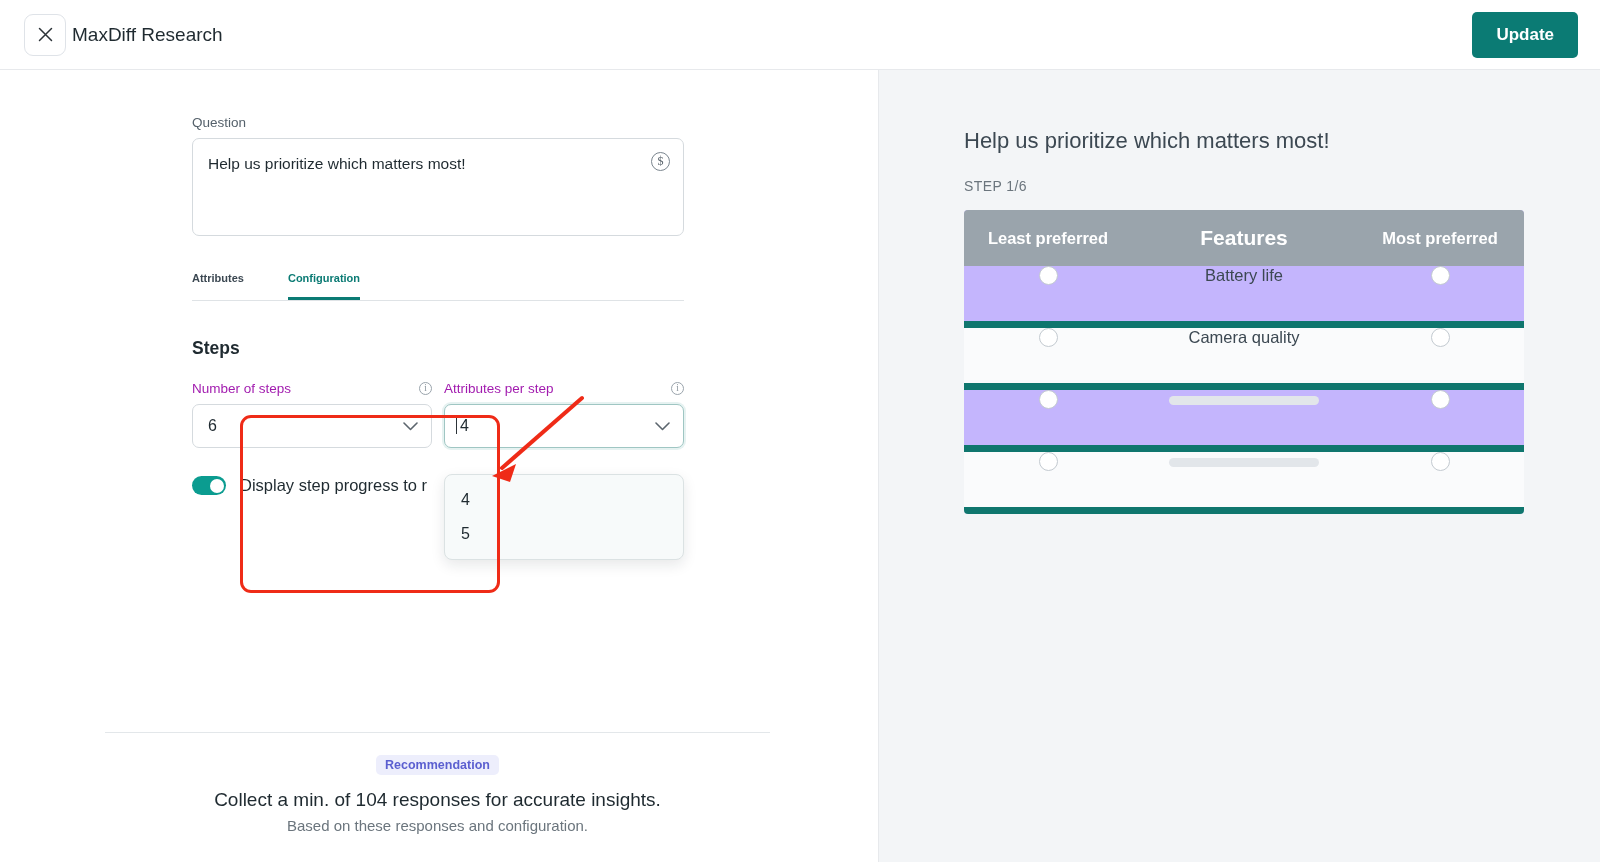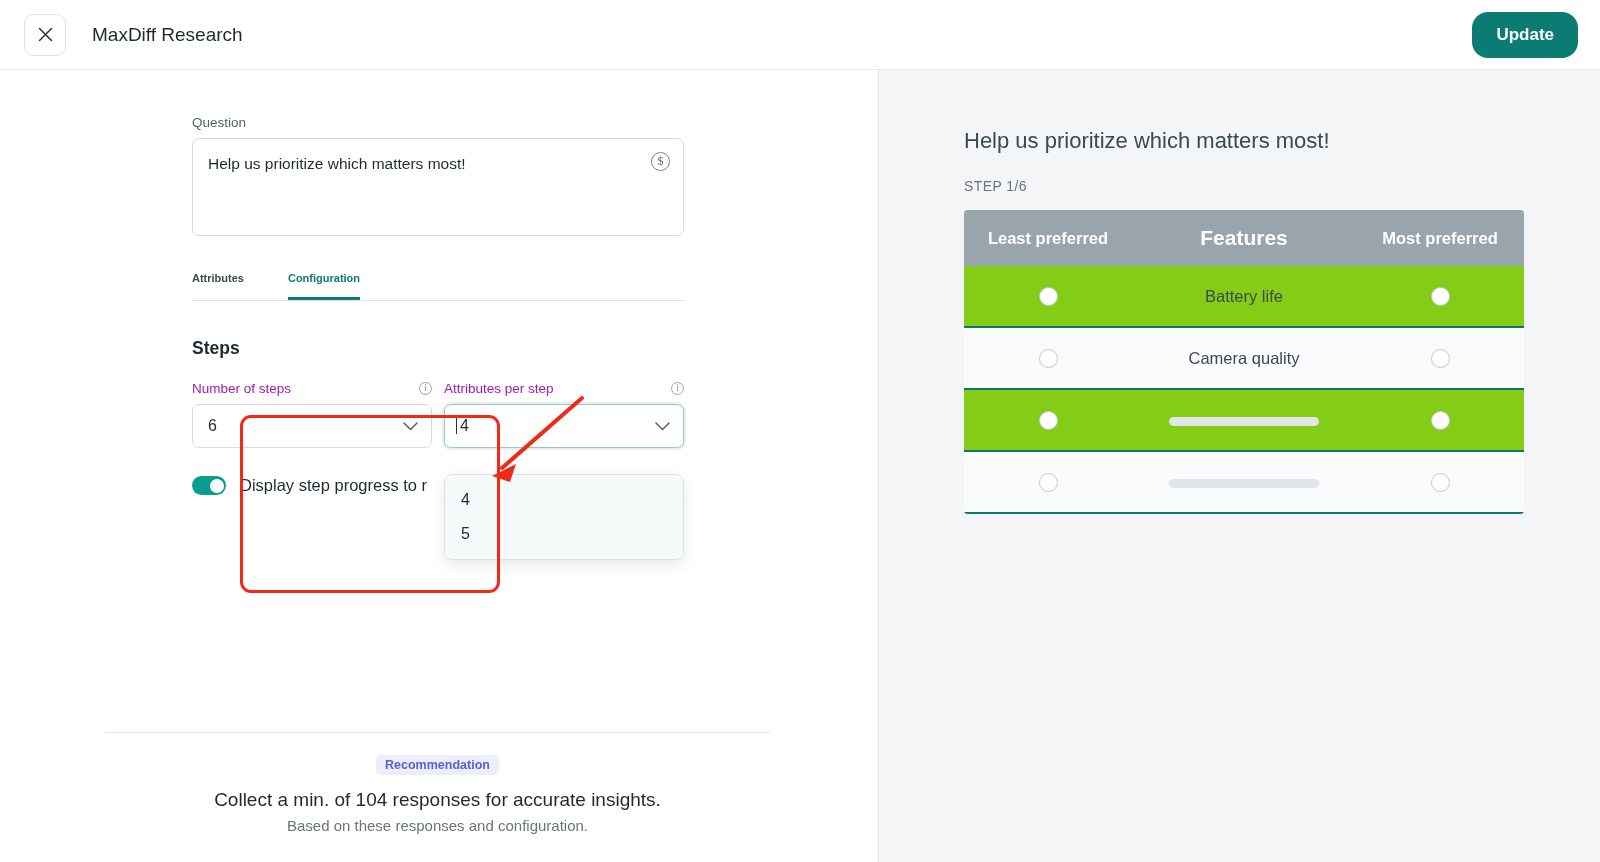--- a/index.html
+++ b/index.html
@@ -23,29 +23,29 @@
   .close-btn {
     width: 42px; height: 42px;
     border: 1px solid #dfe3e8; border-radius: 9px;
     background: #fff;
     display: flex; align-items: center; justify-content: center;
     cursor: pointer;
     color: #2c3338;
   }
   .close-btn svg { display: block; }
   .header-title {
-    margin-left: 26px;
+    margin-left: 6px;
     font-size: 19px; color: #1f2a30; font-weight: 400;
   }
   .update-btn {
     margin-left: auto;
     background: #0b7b74;
     color: #fff;
     font-size: 17px; font-weight: 700;
-    border: none; border-radius: 16px;
+    border: none; border-radius: 5px;
     padding: 13px 24px;
     cursor: pointer;
   }
 
   
   .body { flex: 1 1 auto; display: flex; min-height: 0; }
   .left-pane {
     width: 878px; flex: 0 0 878px;
     background: #fff;
     position: relative;
@@ -173,30 +173,30 @@
     font-size: 12.5px; font-weight: 700;
     border-radius: 5px; padding: 3px 9px;
   }
   .rec-main { margin-top: 14px; font-size: 19px; font-weight: 400; color: #1f2a30; }
   .rec-sub { margin-top: 6px; font-size: 15px; color: #6b757d; }
 
   
   .preview-title { font-size: 22px; color: #3c4852; font-weight: 400; }
   .preview-step { margin-top: 24px; font-size: 14px; color: #6b757d; letter-spacing: .4px; }
 
-  .table { margin-top: 16px; background: #84cc16; border-radius: 4px; overflow: hidden; width: 560px; }
+  .table { margin-top: 16px; background: #c4b5fd; border-radius: 4px; overflow: hidden; width: 560px; }
   .t-head {
     display: flex; background: #9aa4ac; color: #fff;
     padding: 16px 0; align-items: center;
   }
   .t-head .c1, .t-head .c3 { width: 168px; text-align: center; font-size: 16.5px; font-weight: 700; line-height: 1.35; }
   .t-head .c2 { flex: 1; text-align: center; font-size: 21px; font-weight: 700; }
   .t-row {
-    display: flex; align-items: center; height: 62px;
-    border-bottom: 2px solid #0f766e;
+    display: flex; align-items: flex-start; height: 62px;
+    border-bottom: 7px solid #0f766e;
   }
   .t-row:nth-child(odd) { background: #fafbfc; }
   .t-row .c1, .t-row .c3 { width: 168px; display: flex; justify-content: center; }
   .t-row .c2 { flex: 1; text-align: center; font-size: 16.5px; color: #3c4852; }
   .radio {
     width: 19px; height: 19px; border-radius: 50%;
     border: 1.5px solid #c3cad0; background: #fff;
     cursor: pointer;
   }
   .skeleton { display: inline-block; height: 9px; border-radius: 5px; background: #e2e6ea; width: 150px; }

